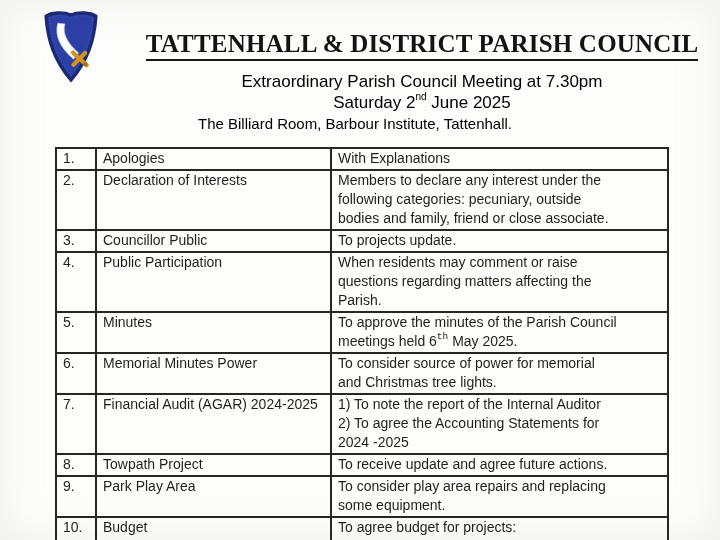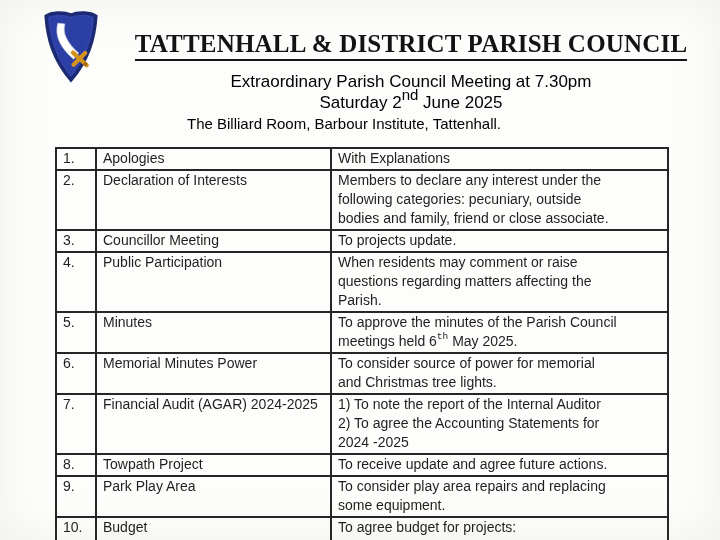--- a/index.html
+++ b/index.html
@@ -9,34 +9,34 @@
     background:#fdfdfb;
     overflow:hidden;
     font-family:"Liberation Sans", sans-serif;
     color:#232323;
     box-shadow:inset 0 0 45px rgba(190,190,182,.22);
   }
   
   .logo{position:absolute;left:43px;top:11px;width:56px;height:72px;}
   .logo svg{display:block;width:100%;height:100%;}
   
-  .head{position:absolute;left:117px;top:30px;width:588px;text-align:center;}
+  .head{position:absolute;left:128px;top:30px;width:588px;text-align:center;}
   h1.title{
     margin:0 0 13px 0;
     font-family:"Liberation Serif", serif;
     font-weight:bold;
     font-size:25px;
     line-height:28px;
     color:#131313;
     letter-spacing:.2px;
     white-space:nowrap;
   }
   .title-u{border-bottom:2.5px solid #161616;padding-bottom:2px;}
   .sub{font-size:17px;line-height:21px;color:#000000;}
-  .sub sup{font-size:15px;position:relative;top:-1px;line-height:0;}
+  .sub sup{font-size:10px;position:relative;top:-1px;line-height:0;}
   .sub3{position:relative;left:-67px;font-size:15px;}
   
   table.agenda{
     position:absolute;left:55px;top:147px;
     width:612px;
     border-collapse:collapse;
     table-layout:fixed;
     font-size:14px;line-height:19px;color:#1f1f1f;
   }
   .agenda td{
@@ -101,21 +101,21 @@
           <td class="c-item">Apologies</td>
           <td class="c-detail">With Explanations</td>
         </tr>
         <tr>
           <td class="c-num">2.</td>
           <td class="c-item">Declaration of Interests</td>
           <td class="c-detail">Members to declare any interest under the<br>following categories: pecuniary, outside<br>bodies and family, friend or close associate.</td>
         </tr>
         <tr>
           <td class="c-num">3.</td>
-          <td class="c-item">Councillor Meeting</td>
+          <td class="c-item">Councillor Public</td>
           <td class="c-detail">To projects update.</td>
         </tr>
         <tr>
           <td class="c-num">4.</td>
           <td class="c-item">Public Participation</td>
           <td class="c-detail">When residents may comment or raise<br>questions regarding matters affecting the<br>Parish.</td>
         </tr>
         <tr>
           <td class="c-num">5.</td>
           <td class="c-item">Minutes</td>

